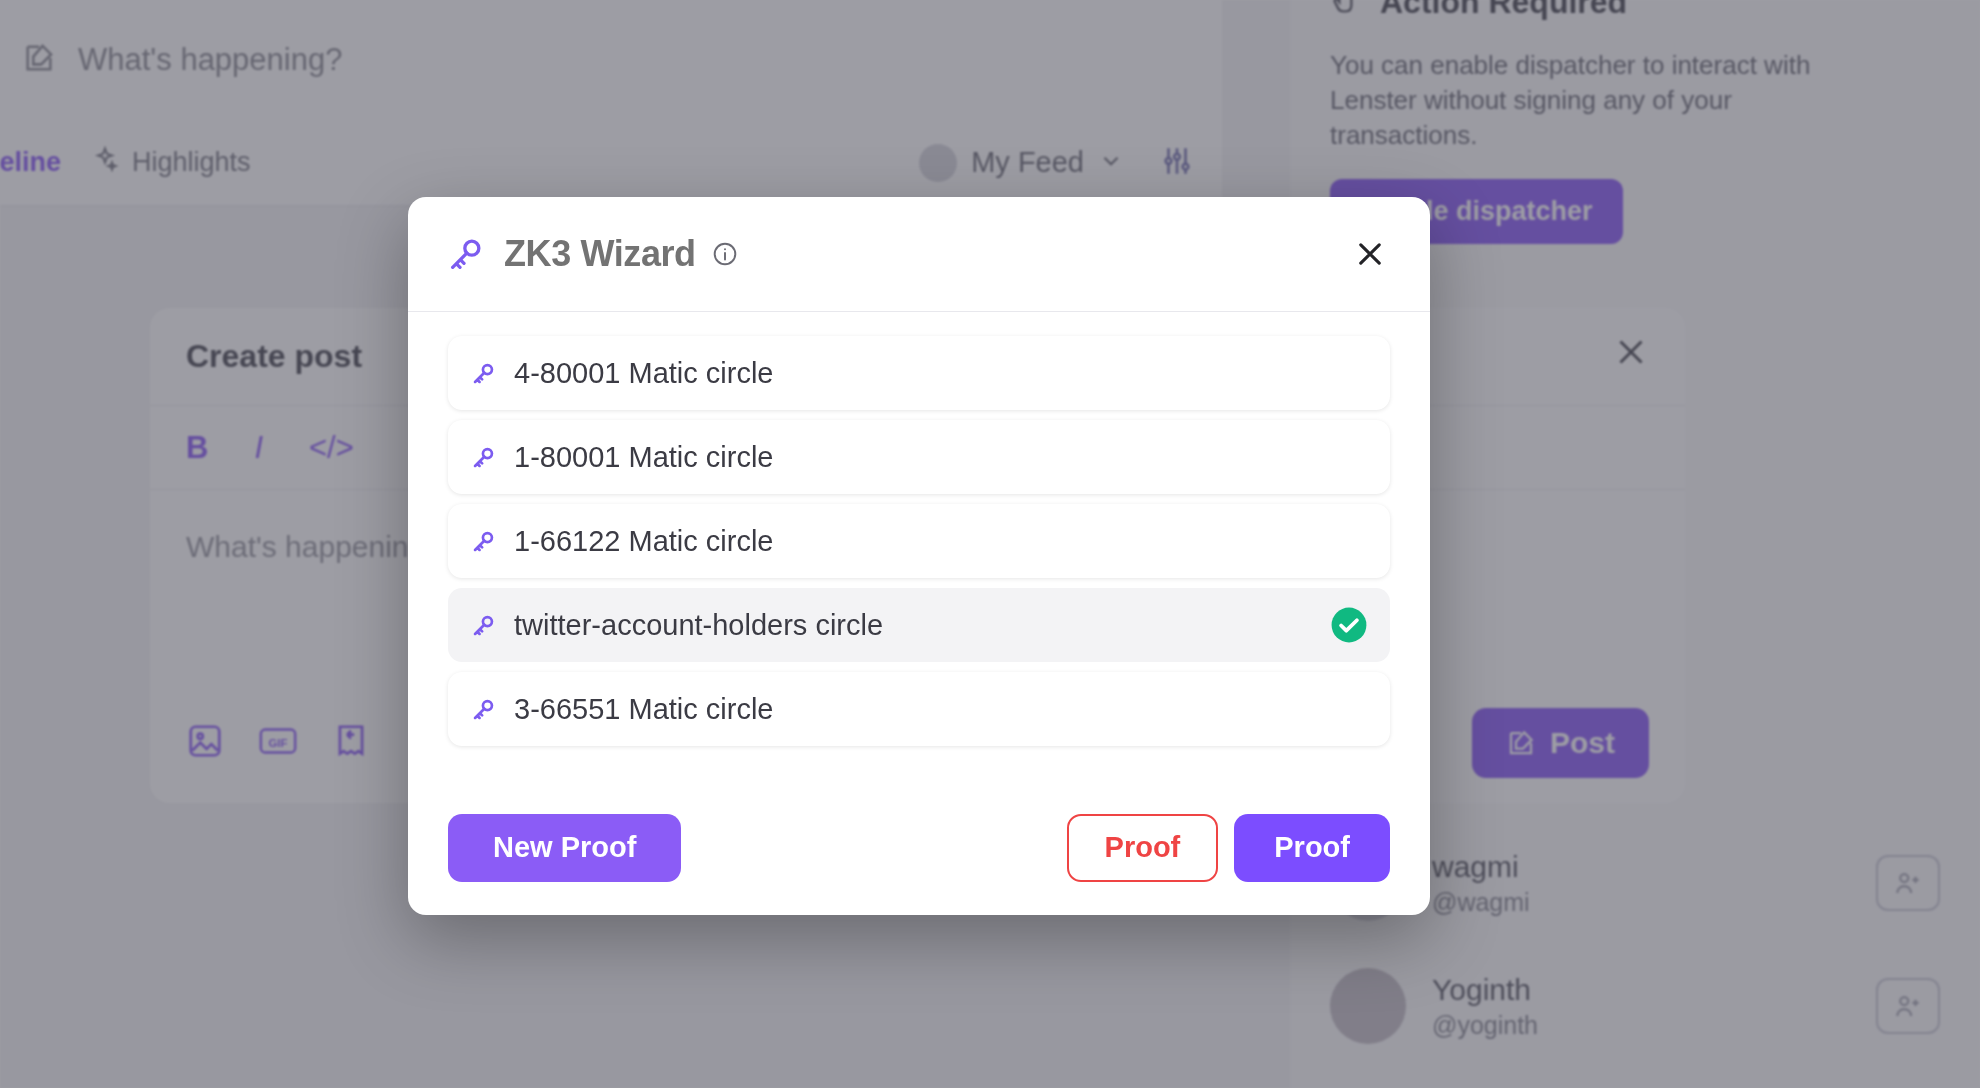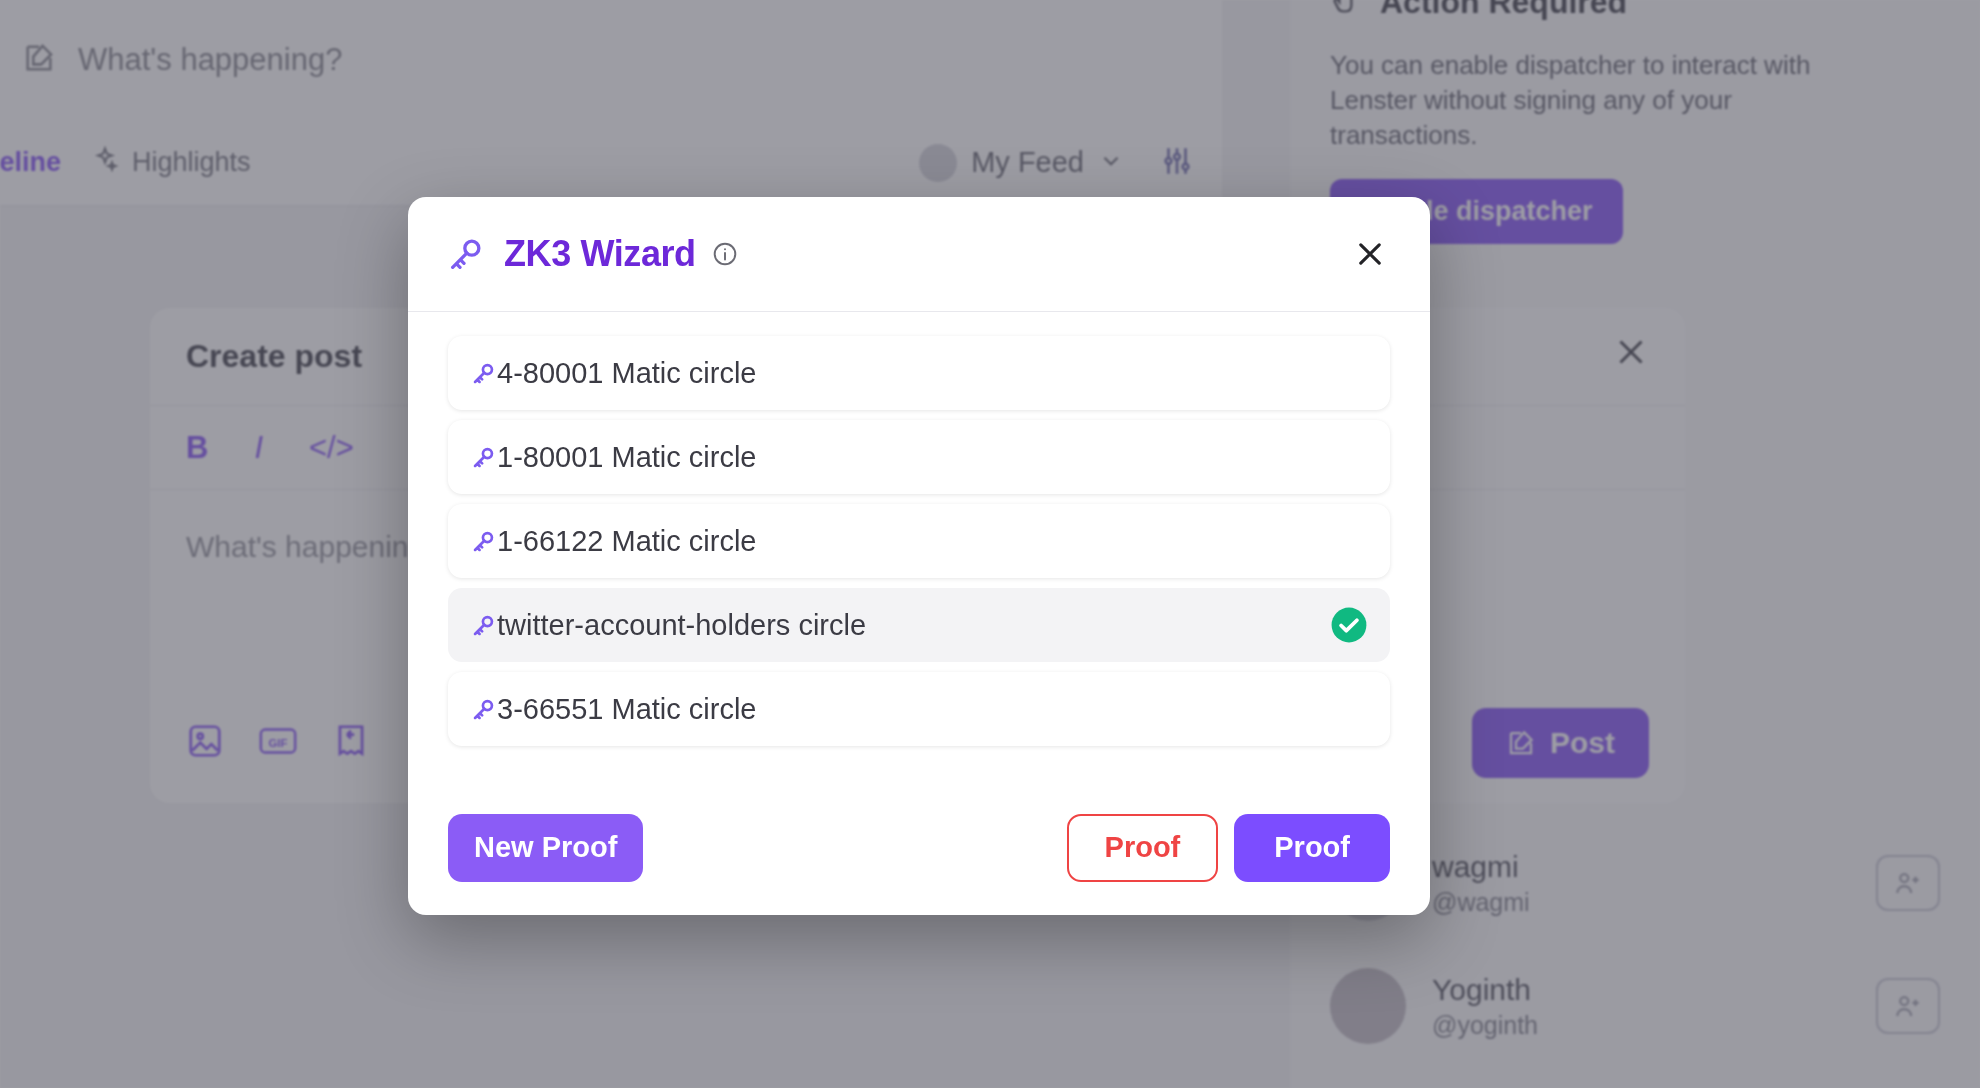--- a/index.html
+++ b/index.html
@@ -84,45 +84,45 @@
     background: #ffffff; border-radius: 18px;
     box-shadow: 0 24px 70px rgba(0,0,0,0.30);
     display: flex; flex-direction: column;
     z-index: 10;
   }
   #zk-header {
     height: 115px; display: flex; align-items: center; padding: 0 38px;
     border-bottom: 1px solid #e8e8ed; flex: none;
   }
   #zk-key-icon { width: 40px; height: 40px; flex: none; }
-  #zk-title { font-size: 36px; font-weight: bold; color: #6d28d9; margin-left: 18px; letter-spacing: -0.4px; }
+  #zk-title { font-size: 36px; font-weight: bold; color: #737373; margin-left: 18px; letter-spacing: -0.4px; }
   #zk-info-icon { margin-left: 16px; width: 26px; height: 26px; }
   #zk-close-btn {
     margin-left: auto; width: 44px; height: 44px; display: flex; align-items: center; justify-content: center;
     cursor: pointer;
   }
 
   #zk-list { flex: 1 1 auto; padding: 24px 40px 0 40px; overflow: hidden; }
   .zk-item {
     height: 74px; border-radius: 14px; display: flex; align-items: center;
     padding: 0 22px; margin-bottom: 10px; background: #ffffff;
     box-shadow: 0 1px 4px rgba(0,0,0,0.10);
     cursor: pointer;
   }
   .zk-item.selected { background: #f3f3f5; box-shadow: none; }
   .zk-item-key { width: 27px; height: 27px; flex: none; }
-  .zk-item-label { font-size: 29px; color: #3b3b44; }
+  .zk-item-label { font-size: 29px; color: #3b3b44; margin-left: 17px; }
   .zk-check { margin-left: auto; width: 38px; height: 38px; }
 
   #zk-footer {
     flex: none; height: 135px; display: flex; align-items: center; padding: 0 40px; gap: 16px;
   }
   .btn { border-radius: 14px; font-size: 29px; font-weight: bold; cursor: pointer;
          display: inline-flex; align-items: center; justify-content: center; border: 2px solid transparent; }
-  #btn-new-proof { background: #8b5cf6; color: #fff; height: 68px; padding: 0 24px; }
+  #btn-new-proof { background: #8b5cf6; color: #fff; height: 68px; padding: 0 43px; }
   #btn-cancel { margin-left: auto; background: #fff; color: #ef4444; border-color: #ef4444; height: 68px; padding: 0 36px; }
   #btn-save { background: #7c4dff; color: #fff; height: 68px; padding: 0 38px; }
 </style>
 </head>
 <body>
 
 <div id="bg-layer">
 
   <div id="bg-compose-top">
     <span>

